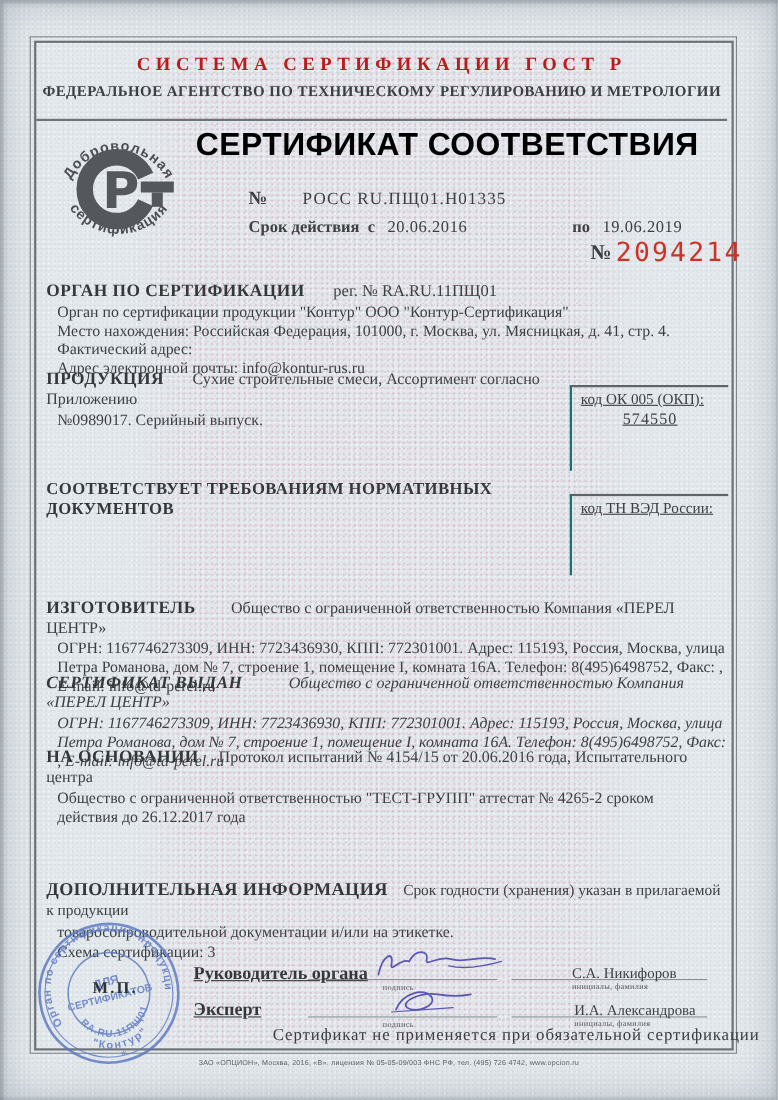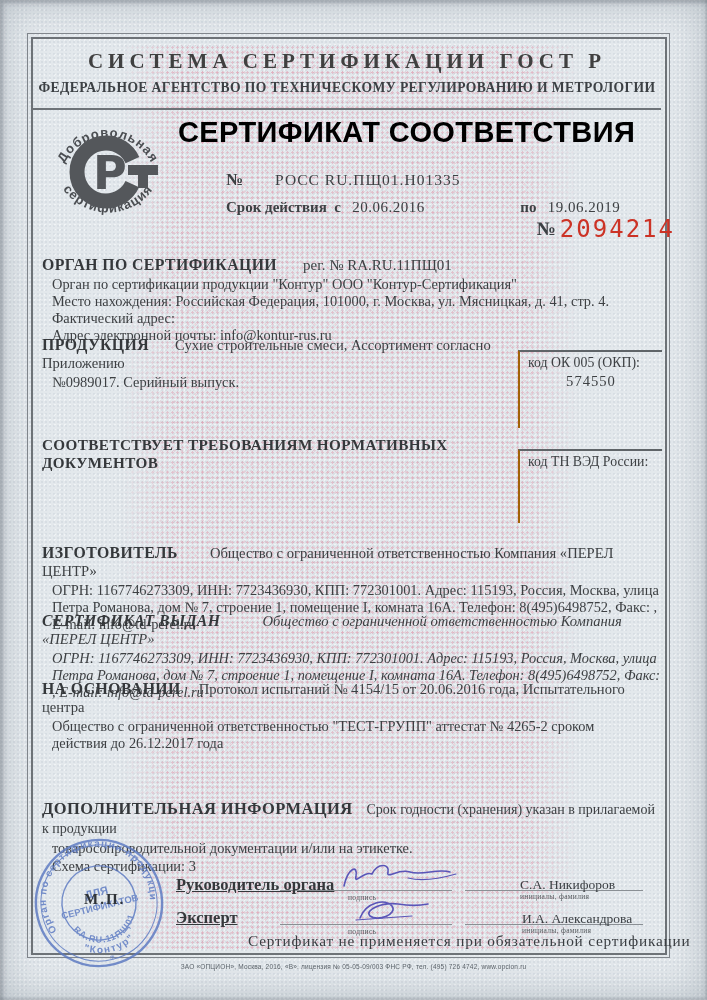--- a/index.html
+++ b/index.html
@@ -28,21 +28,21 @@
     mask-image:linear-gradient(to right,transparent,#000 12%,#000 88%,transparent);
   }
   .vignette{
     position:absolute;inset:0;z-index:60;pointer-events:none;
     box-shadow:inset 0 0 38px rgba(90,102,114,.35), inset 3px 3px 4px rgba(45,52,60,.28), inset -2px -2px 3px rgba(45,52,60,.16);
   }
   .frame-outer{position:absolute;left:27px;top:33px;width:641px;height:923px;border:1px solid #82878d;z-index:1;}
   .frame-inner{position:absolute;left:31px;top:37px;width:632px;height:914px;border:2px solid #6e7378;z-index:1;}
 
   .hdr{position:absolute;left:33px;top:39px;width:628px;height:69px;border-bottom:2px solid #6e7378;text-align:center;z-index:2;}
-  .hdr-l1{margin-top:10px;font-size:21px;font-weight:bold;letter-spacing:5px;color:#404040;}
+  .hdr-l1{margin-top:10px;font-size:17px;font-weight:bold;letter-spacing:5px;color:#b91c1c;}
   .hdr-l2{margin-top:6px;font-size:13.6px;font-weight:bold;letter-spacing:.4px;color:#3c4044;}
 
   .logo{position:absolute;left:44px;top:110px;z-index:2;}
   .doc-title{position:absolute;left:178px;top:116px;z-index:2;
     font-family:"Liberation Sans",sans-serif;font-weight:bold;font-size:29px;letter-spacing:.4px;color:#000000;}
   .certno-row{position:absolute;left:226px;top:170px;z-index:2;font-size:16px;}
   .certno-row .nolbl{font-weight:bold;font-size:17px;}
   .certno-row .noval{margin-left:28px;letter-spacing:1px;font-size:15.5px;}
   .validity-row{position:absolute;left:226px;top:199px;z-index:2;font-size:15px;}
   .validity-row b{font-weight:bold;}
@@ -50,21 +50,21 @@
   .formno{position:absolute;right:32px;top:215px;z-index:2;white-space:nowrap;}
   .formno .fnolbl{font-weight:bold;font-size:19px;color:#3c4044;}
   .formno .fnum{font-family:"DejaVu Sans Mono",monospace;font-size:24px;letter-spacing:2px;color:#cc3326;vertical-align:-2px;}
 
   .section{position:absolute;left:42px;width:620px;z-index:2;}
   .sec-title{font-weight:bold;font-size:15.8px;letter-spacing:.4px;color:#35383b;}
   .sec-lead{font-size:14.6px;margin-left:22px;}
   .sec-lines{padding-left:10px;font-size:14.4px;line-height:17px;margin-top:2px;}
   .sec-lines div{margin:0;}
 
-  .code-box{position:absolute;left:518px;width:142px;border-top:2px solid #5f6468;border-left:2px solid #a16207;z-index:2;background:transparent;}
+  .code-box{position:absolute;left:518px;width:142px;border-top:2px solid #5f6468;border-left:2px solid #0f766e;z-index:2;background:transparent;text-decoration:underline;}
   .code-label{font-size:13.8px;padding:3px 2px 0 8px;}
   .code-value{font-size:14.6px;text-align:center;letter-spacing:1px;padding-top:2px;}
 
   .sig-label{position:absolute;left:176px;z-index:3;font-weight:bold;font-size:16.5px;color:#35383b;text-decoration:underline;}
   .sig-line{position:absolute;height:1px;background:#8a8f94;z-index:2;}
   .sig-caption{position:absolute;z-index:2;font-size:7.5px;color:#55595d;letter-spacing:.3px;}
   .sig-name{position:absolute;z-index:3;font-size:13.5px;color:#3c4044;white-space:nowrap;}
   .sig-script{position:absolute;z-index:4;}
 
   .mp-label{position:absolute;left:84px;top:891px;z-index:5;font-weight:bold;font-size:15px;letter-spacing:2px;color:#2f3338;}

